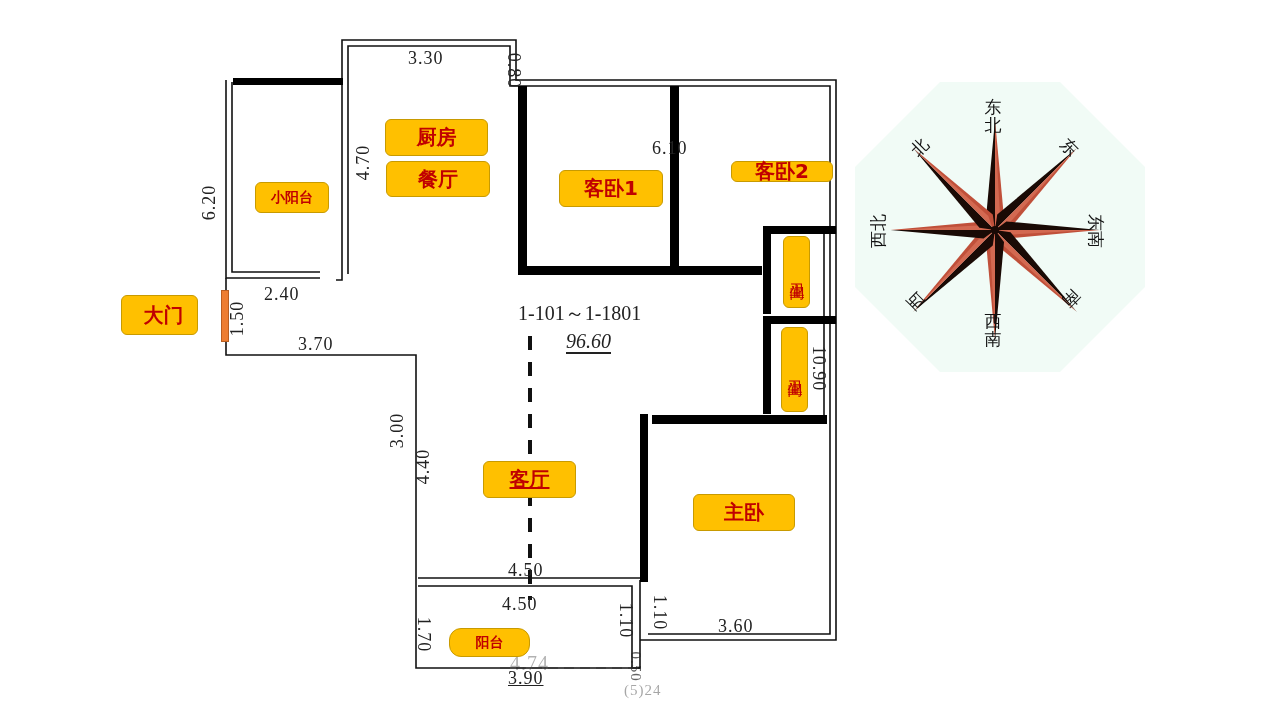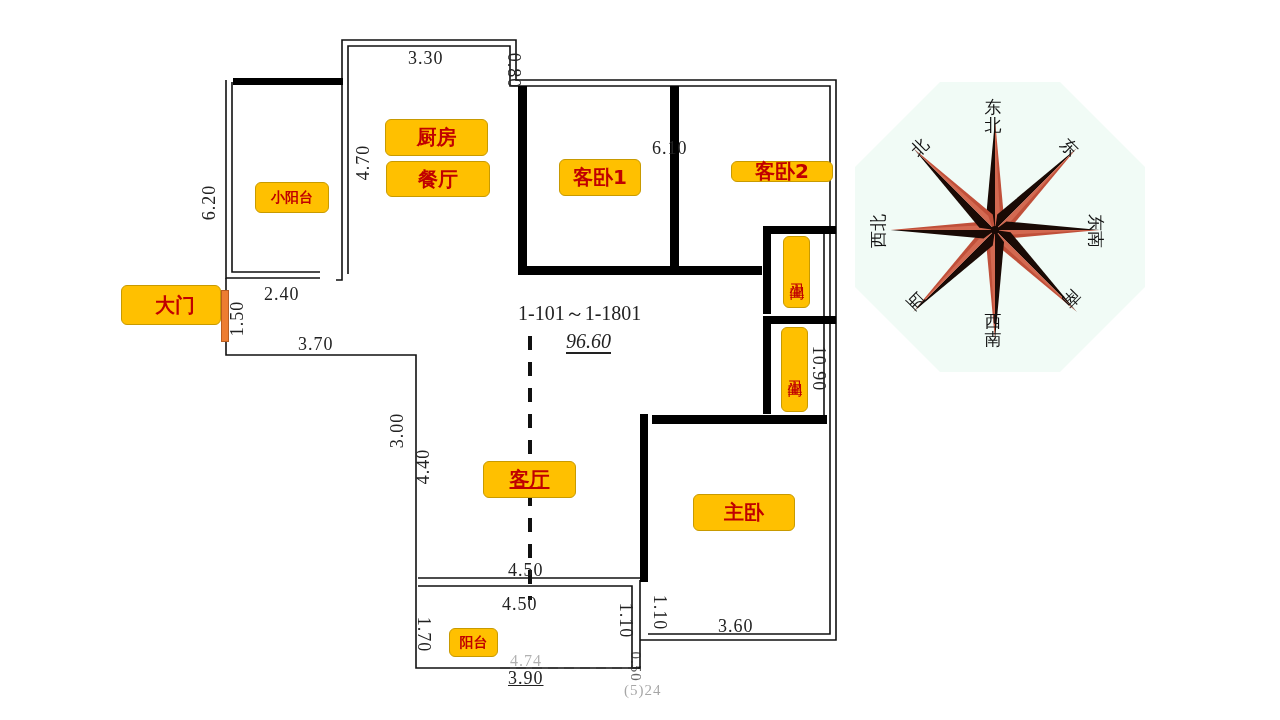--- a/index.html
+++ b/index.html
@@ -86,40 +86,40 @@
 <div class="dim v" style="left:380px;top:420px;">3.00</div>
 <div class="dim v" style="left:406px;top:456px;">4.40</div>
 <div class="dim v180" style="left:796px;top:358px;">10.90</div>
 <div class="dim" style="left:508px;top:560px;">4.50</div>
 <div class="dim" style="left:502px;top:594px;">4.50</div>
 <div class="dim" style="left:508px;top:628px;text-decoration:underline;margin-top:40px;">3.90</div>
 <div class="dim v180" style="left:406px;top:624px;">1.70</div>
 <div class="dim v180" style="left:608px;top:610px;">1.10</div>
 <div class="dim v180" style="left:642px;top:602px;">1.10</div>
 <div class="dim" style="left:718px;top:616px;">3.60</div>
-<div class="dim" style="left:510px;top:652px;opacity:0.35;font-size:16px;">4.74</div>
+<div class="dim" style="left:510px;top:652px;opacity:0.35;font-size:20px;">4.74</div>
 <div class="dim v180" style="left:620px;top:658px;opacity:0.7;font-size:15px;">0.50</div>
 <div class="dim" style="left:624px;top:652px;opacity:0.4;font-size:15px;margin-top:30px;">(5)24</div>
 
 <div class="unit-text" style="left:518px;top:300px;">1-101～1-1801</div>
 <div class="area-text" style="left:566px;top:330px;">96.60</div>
 
 <div class="door" style="left:221px;top:290px;width:8px;height:52px;"></div>
 
 <div class="label lg" style="left:385px;top:71px;width:103px;height:37px;margin-top:48px;">厨房</div>
 <div class="label lg" style="left:386px;top:161px;width:104px;height:36px;">餐厅</div>
 <div class="label sm" style="left:255px;top:182px;width:74px;height:31px;">小阳台</div>
-<div class="label lg" style="left:559px;top:159px;width:82px;height:37px;">客卧1</div>
+<div class="label lg" style="left:559px;top:170px;width:104px;height:37px;">客卧1</div>
 <div class="label lg" style="left:693px;top:161px;width:102px;height:21px;margin-left:38px;">客卧2</div>
 <div class="label vert" style="left:783px;top:236px;width:27px;height:72px;">卫生间</div>
 <div class="label vert" style="left:781px;top:327px;width:27px;height:85px;">卫生间</div>
-<div class="label lg" style="left:121px;top:285px;width:100px;height:40px;padding-left:8px;">大门</div>
+<div class="label lg" style="left:121px;top:295px;width:77px;height:40px;padding-left:8px;">大门</div>
 <div class="label lg" style="left:483px;top:461px;width:93px;height:37px;text-decoration:underline;">客厅</div>
 <div class="label lg" style="left:693px;top:494px;width:102px;height:37px;">主卧</div>
-<div class="label sm" style="left:449px;top:628px;width:49px;height:29px;">阳台</div>
+<div class="label sm" style="left:449px;top:628px;width:81px;height:29px;border-radius:12px;">阳台</div>
 
 <div class="compass">
   <svg width="290" height="290" viewBox="0 0 290 290" xmlns="http://www.w3.org/2000/svg">
     <polygon points="85,0 205,0 290,85 290,205 205,290 85,290 0,205 0,85" fill="#f1fbf6"></polygon>
     <g transform="translate(140,148)">
 
       <g id="needle">
         <polygon points="0,-110 -9,-12 0,0" fill="#1a0a05"></polygon>
         <polygon points="0,-110 9,-12 0,0" fill="#c0503a"></polygon>
         <polygon points="0,-104 5,-14 0,-4" fill="#e07a60" opacity="0.6"></polygon>

